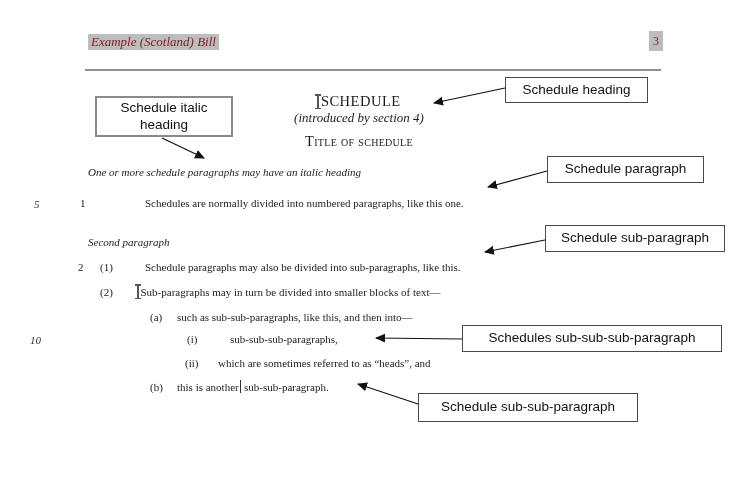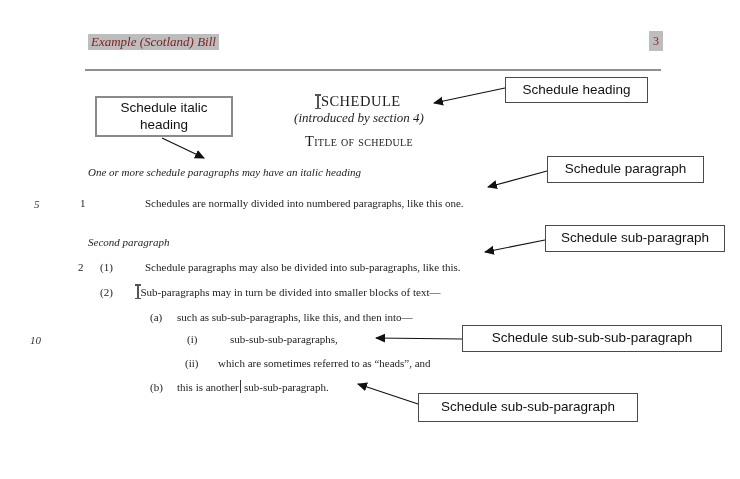--- a/index.html
+++ b/index.html
@@ -84,21 +84,21 @@
   <div class="callout gray" style="left:95px;top:96px;width:138px;height:41px;">
     <span style="white-space:normal;">Schedule italic heading</span>
   </div>
   <div class="callout" style="left:545px;top:225px;width:180px;height:27px;">
     <span>Schedule sub-paragraph</span>
   </div>
   <div class="callout" style="left:547px;top:156px;width:157px;height:27px;">
     <span>Schedule paragraph</span>
   </div>
   <div class="callout" style="left:462px;top:325px;width:260px;height:27px;">
-    <span>Schedule sub-sub-sub-paragraph</span>
+    <span>Schedules sub-sub-sub-paragraph</span>
   </div>
   <div class="callout" style="left:418px;top:393px;width:220px;height:29px;">
     <span>Schedule sub-sub-paragraph</span>
   </div>
 
   <svg class="arrows" width="740" height="479" viewBox="0 0 740 479">
     <defs>
       <marker id="ah" markerWidth="12" markerHeight="10" refX="9" refY="4.5" orient="auto" markerUnits="userSpaceOnUse">
         <path d="M0,0 L10,4.5 L0,9 Z" fill="#111"></path>
       </marker>

